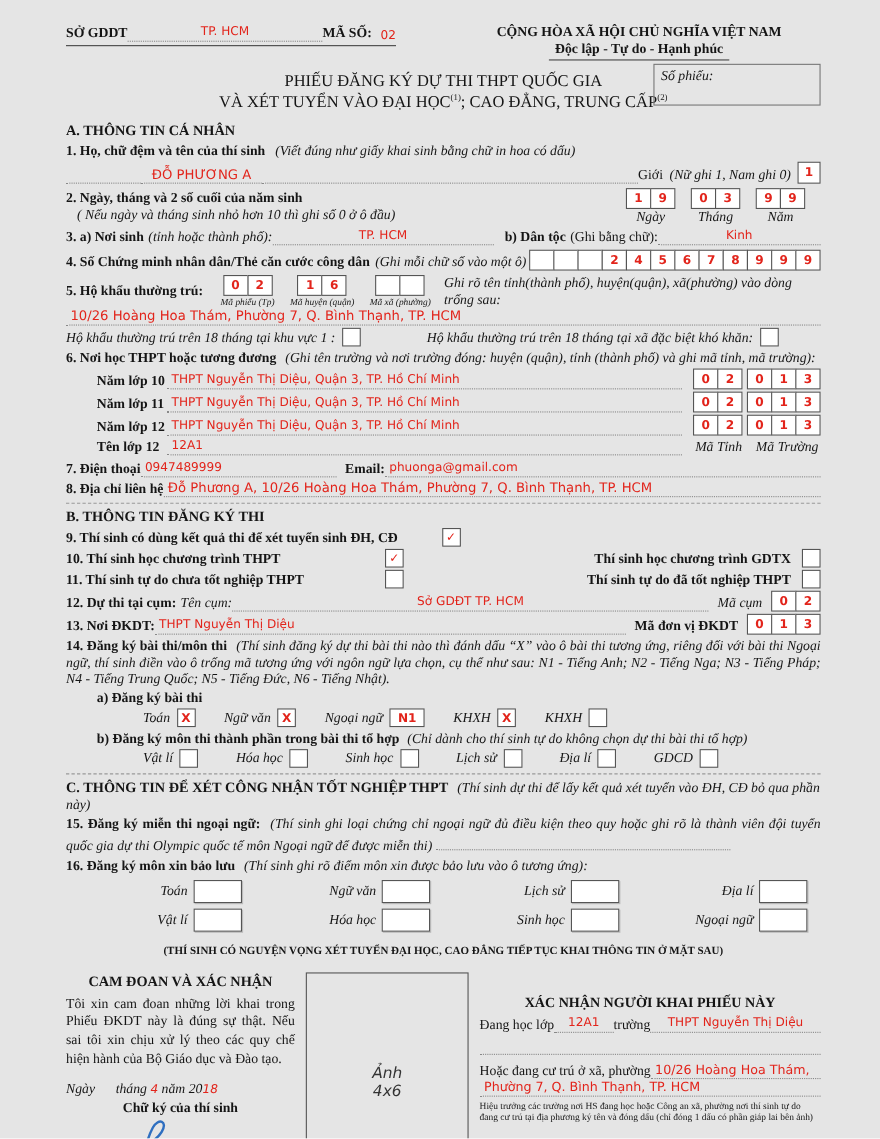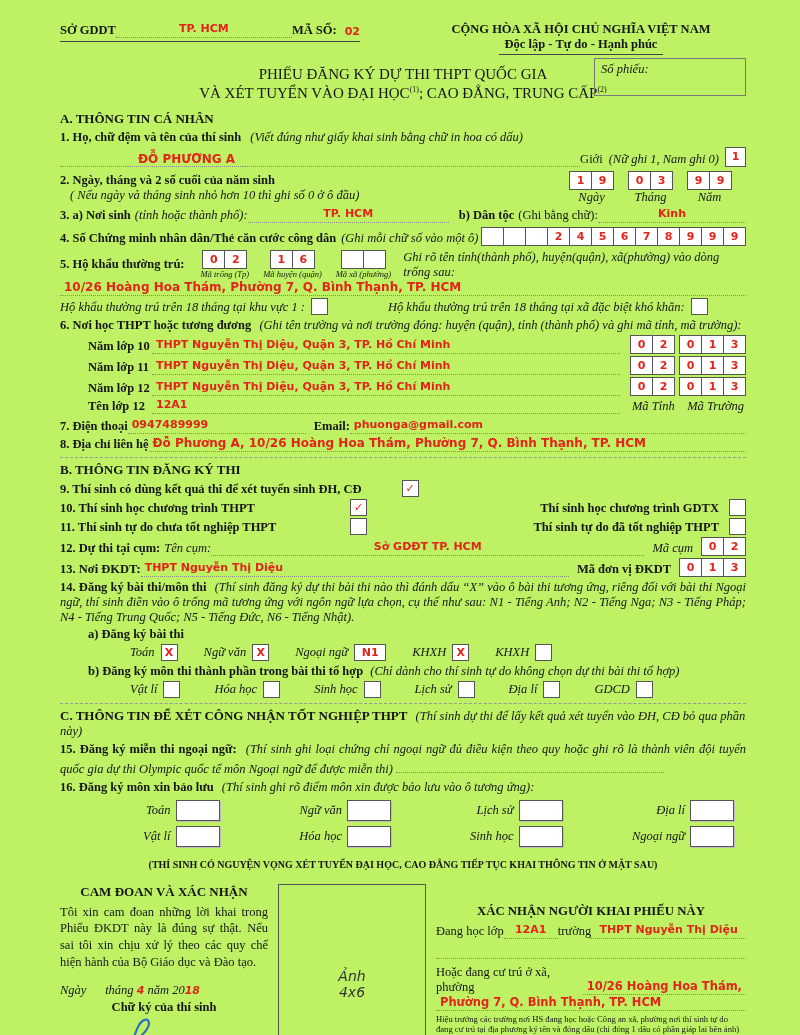--- a/index.html
+++ b/index.html
@@ -1,25 +1,25 @@
 <!DOCTYPE html>
 <html><head>
 <meta charset="utf-8">
 <style>
   html,body{margin:0;padding:0;background:#fff;}
-  .page{position:relative;width:800px;height:1035px;background:#bef264;
+  .page{position:relative;width:800px;height:1035px;background:#e5e5e5;
         font-family:"Liberation Serif",serif;font-size:12.5px;color:#151515;
         box-sizing:border-box;padding:22px 54px 4px 60px;overflow:hidden;}
   .b{font-weight:bold}
   .i{font-style:italic}
   .row{display:flex;align-items:flex-end;}
   .vtop{align-items:center;}
   .dots{flex:1;border-bottom:1px dotted #888;min-height:15px;text-align:left;padding:0 4px;}
   .dots.center{text-align:center;}
-  .rv{color:#e2241b;font-family:"DejaVu Sans",sans-serif;font-weight:bold;font-size:11px;white-space:nowrap;}
+  .rv{color:#e2241b;font-family:"DejaVu Sans",sans-serif;font-weight:normal;font-size:11px;white-space:nowrap;}
   .cg{display:inline-flex;}
   .c{width:21px;height:17px;border:1px solid #555;margin-left:-1px;text-align:center;
      line-height:17px;color:#e2241b;font-family:"DejaVu Sans",sans-serif;font-weight:bold;font-size:11px;background:#fff;}
   .cg .c:first-child{margin-left:0;}
   .cb{display:inline-block;width:15px;height:15px;border:1px solid #555;text-align:center;
       line-height:15px;color:#e2241b;font-family:"DejaVu Sans",sans-serif;font-weight:bold;font-size:11px;vertical-align:middle;background:#fff;}
   .cb.wide{width:30px;}
   .sub{font-size:8.5px;font-style:italic;text-align:center;}
   .divider{border:none;border-top:1px dashed #999;margin:5px 0 4px 0;}
   .mt2{margin-top:2px}.mt4{margin-top:4px}.mt6{margin-top:6px}
@@ -145,21 +145,21 @@
       </span>
   </div>
 
   <div class="row vtop mt4">
     <span class="b">5. Hộ khẩu thường trú:</span>
     <div class="boxcol" style="margin-left:16px">
       <span class="cg">
           <span class="c">0</span>
           <span class="c">2</span>
         </span>
-      <span class="sub">Mã trống (Tp)</span>
+      <span class="sub">Mã phiếu (Tp)</span>
     </div>
     <div class="boxcol">
       <span class="cg">
           <span class="c">1</span>
           <span class="c">6</span>
         </span>
       <span class="sub">Mã huyện (quận)</span>
     </div>
     <div class="boxcol">
       <span class="cg">

